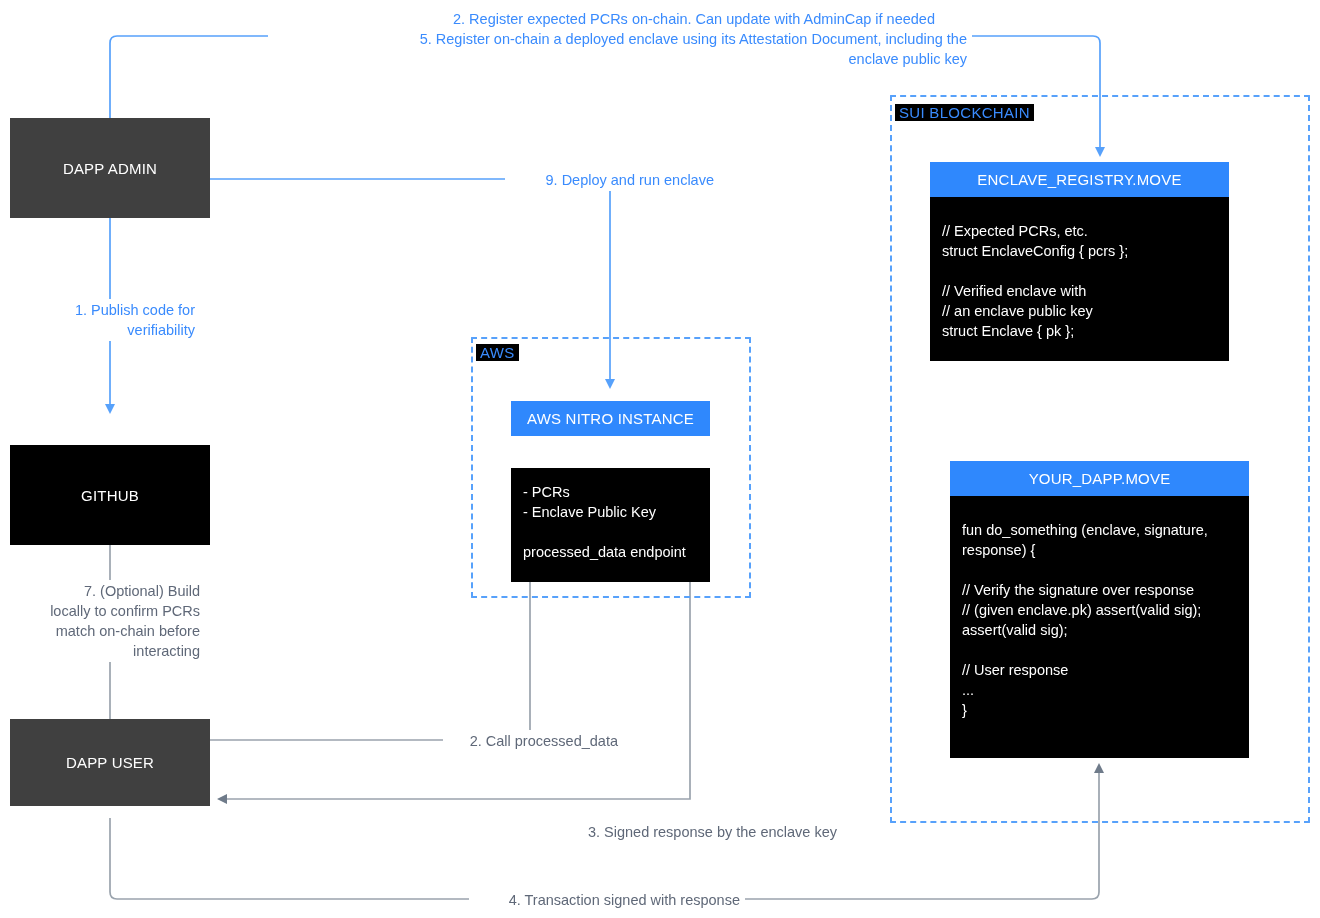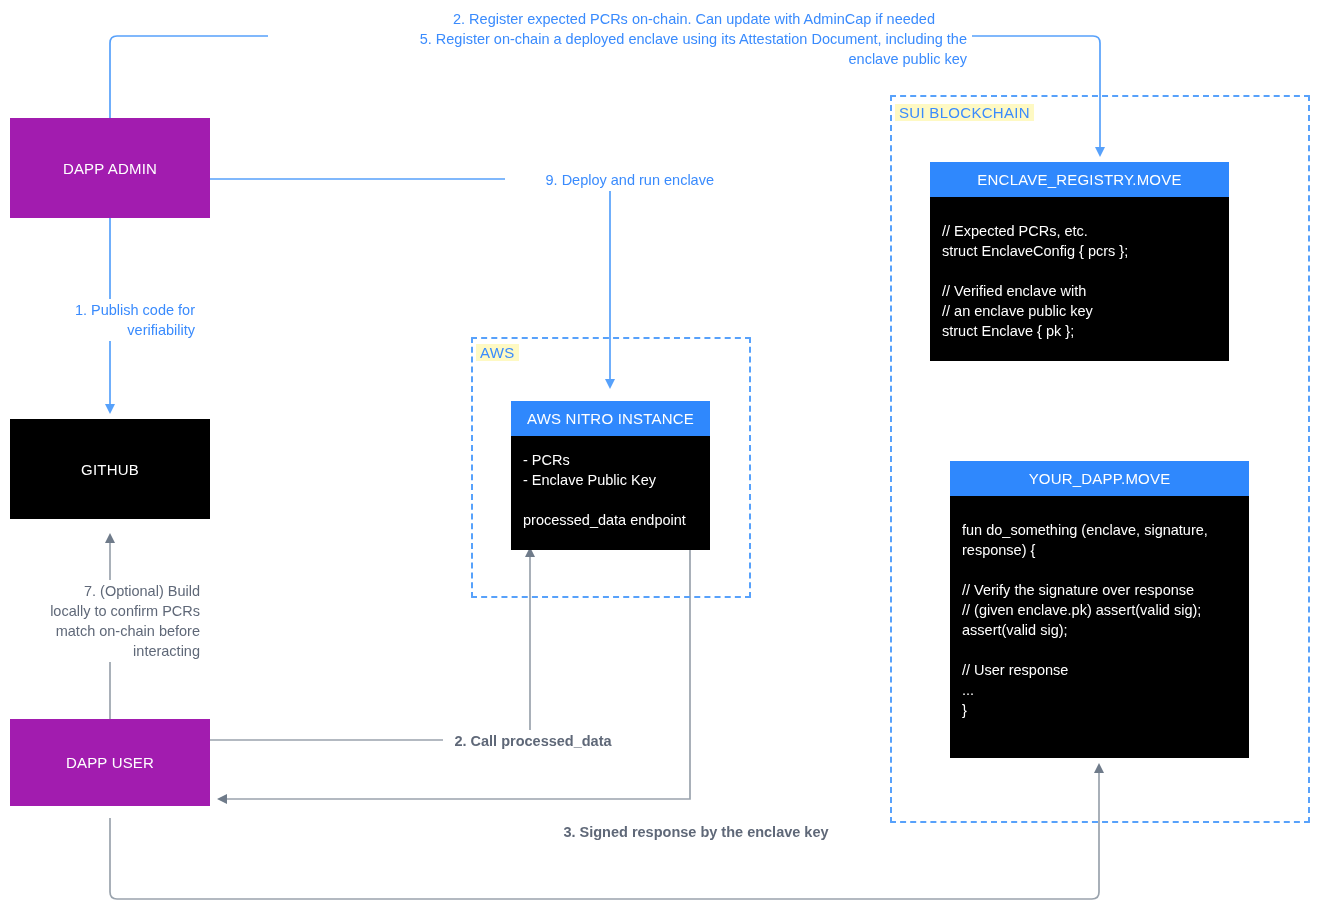--- a/index.html
+++ b/index.html
@@ -25,36 +25,37 @@
     height: 918px;
     pointer-events: none;
   }
 
   
   .node {
     position: absolute;
     box-sizing: border-box;
   }
   .solid-blue {
-    background: #a21caf;
+    background: #404040;
     color: #ffffff;
     display: flex;
     align-items: center;
     justify-content: center;
     font-size: 15px;
     letter-spacing: 0.2px;
   }
   .solid-black {
     background: #000000;
     color: #ffffff;
     display: flex;
     align-items: center;
     justify-content: center;
     font-size: 15px;
     letter-spacing: 0.2px;
+    margin-top: 26px;
   }
   .card {
     position: absolute;
     box-sizing: border-box;
     display: flex;
     flex-direction: column;
   }
   .card-title {
     background: #2f88fd;
     color: #ffffff;
@@ -81,40 +82,40 @@
   .group {
     position: absolute;
     box-sizing: border-box;
     border: 2px dashed #57a1fb;
     border-radius: 1px;
   }
   .group-label {
     position: absolute;
     color: #3a8bfd;
     font-size: 15px;
-    background: #fef9c3;
+    background: #000000;
     padding: 0 4px;
     letter-spacing: 0.3px;
     white-space: nowrap;
   }
 
   
   .elabel {
     position: absolute;
     font-size: 14.5px;
     line-height: 20px;
     background: #ffffff;
     padding: 1px 5px;
     box-sizing: border-box;
     white-space: pre-line;
   }
   .elabel.blue { color: #3a8bfd; }
   .elabel.gray { color: #5f6878; }
   .elabel.center { text-align: right; }
-  .elabel.left { text-align: center; font-weight: bold; }
+  .elabel.left { text-align: right; }
 </style>
 </head>
 <body>
 
 <div id="canvas">
 
   <svg class="wires" viewBox="0 0 1320 918">
     <defs>
       <marker id="arrow-blue" markerWidth="10" markerHeight="10" refX="5" refY="5" orient="auto" markerUnits="userSpaceOnUse">
         <path d="M0,0 L10,5 L0,10 z" fill="#57a1fb"></path>
@@ -153,21 +154,21 @@
   </div>
 
   <div class="node solid-black" style="left:10px; top:419px; width:200px; height:100px;">
     <span>GITHUB</span>
   </div>
 
   <div class="node solid-blue" style="left:10px; top:719px; width:200px; height:87px;">
     <span>DAPP USER</span>
   </div>
 
-  <div class="card" style="left:511px; top:401px; width:199px; height:137px;">
+  <div class="card" style="left:511px; top:401px; width:199px; height:137px;gap:32px;">
     <div class="card-title">AWS NITRO INSTANCE</div>
     <div class="card-body">- PCRs
 - Enclave Public Key
 
 processed_data endpoint</div>
   </div>
 
   <div class="card" style="left:930px; top:162px; width:299px; height:198px;">
     <div class="card-title">ENCLAVE_REGISTRY.MOVE</div>
     <div class="card-body pad-top">// Expected PCRs, etc.
@@ -204,14 +205,15 @@
 
   <div class="elabel gray center" style="left:15px; top:580px; width:190px;">7. (Optional) Build
 locally to confirm PCRs
 match on-chain before
 interacting</div>
 
   <div class="elabel gray left" style="left:443px; top:730px; width:180px;">2. Call processed_data</div>
 
   <div class="elabel gray left" style="left:550px; top:789px; width:292px;margin-top:32px;">3. Signed response by the enclave key</div>
 
+  <div class="elabel gray left" style="left:469px; top:889px; width:276px;">4. Transaction signed with response</div>
 
 </div>
 
 </body></html>

